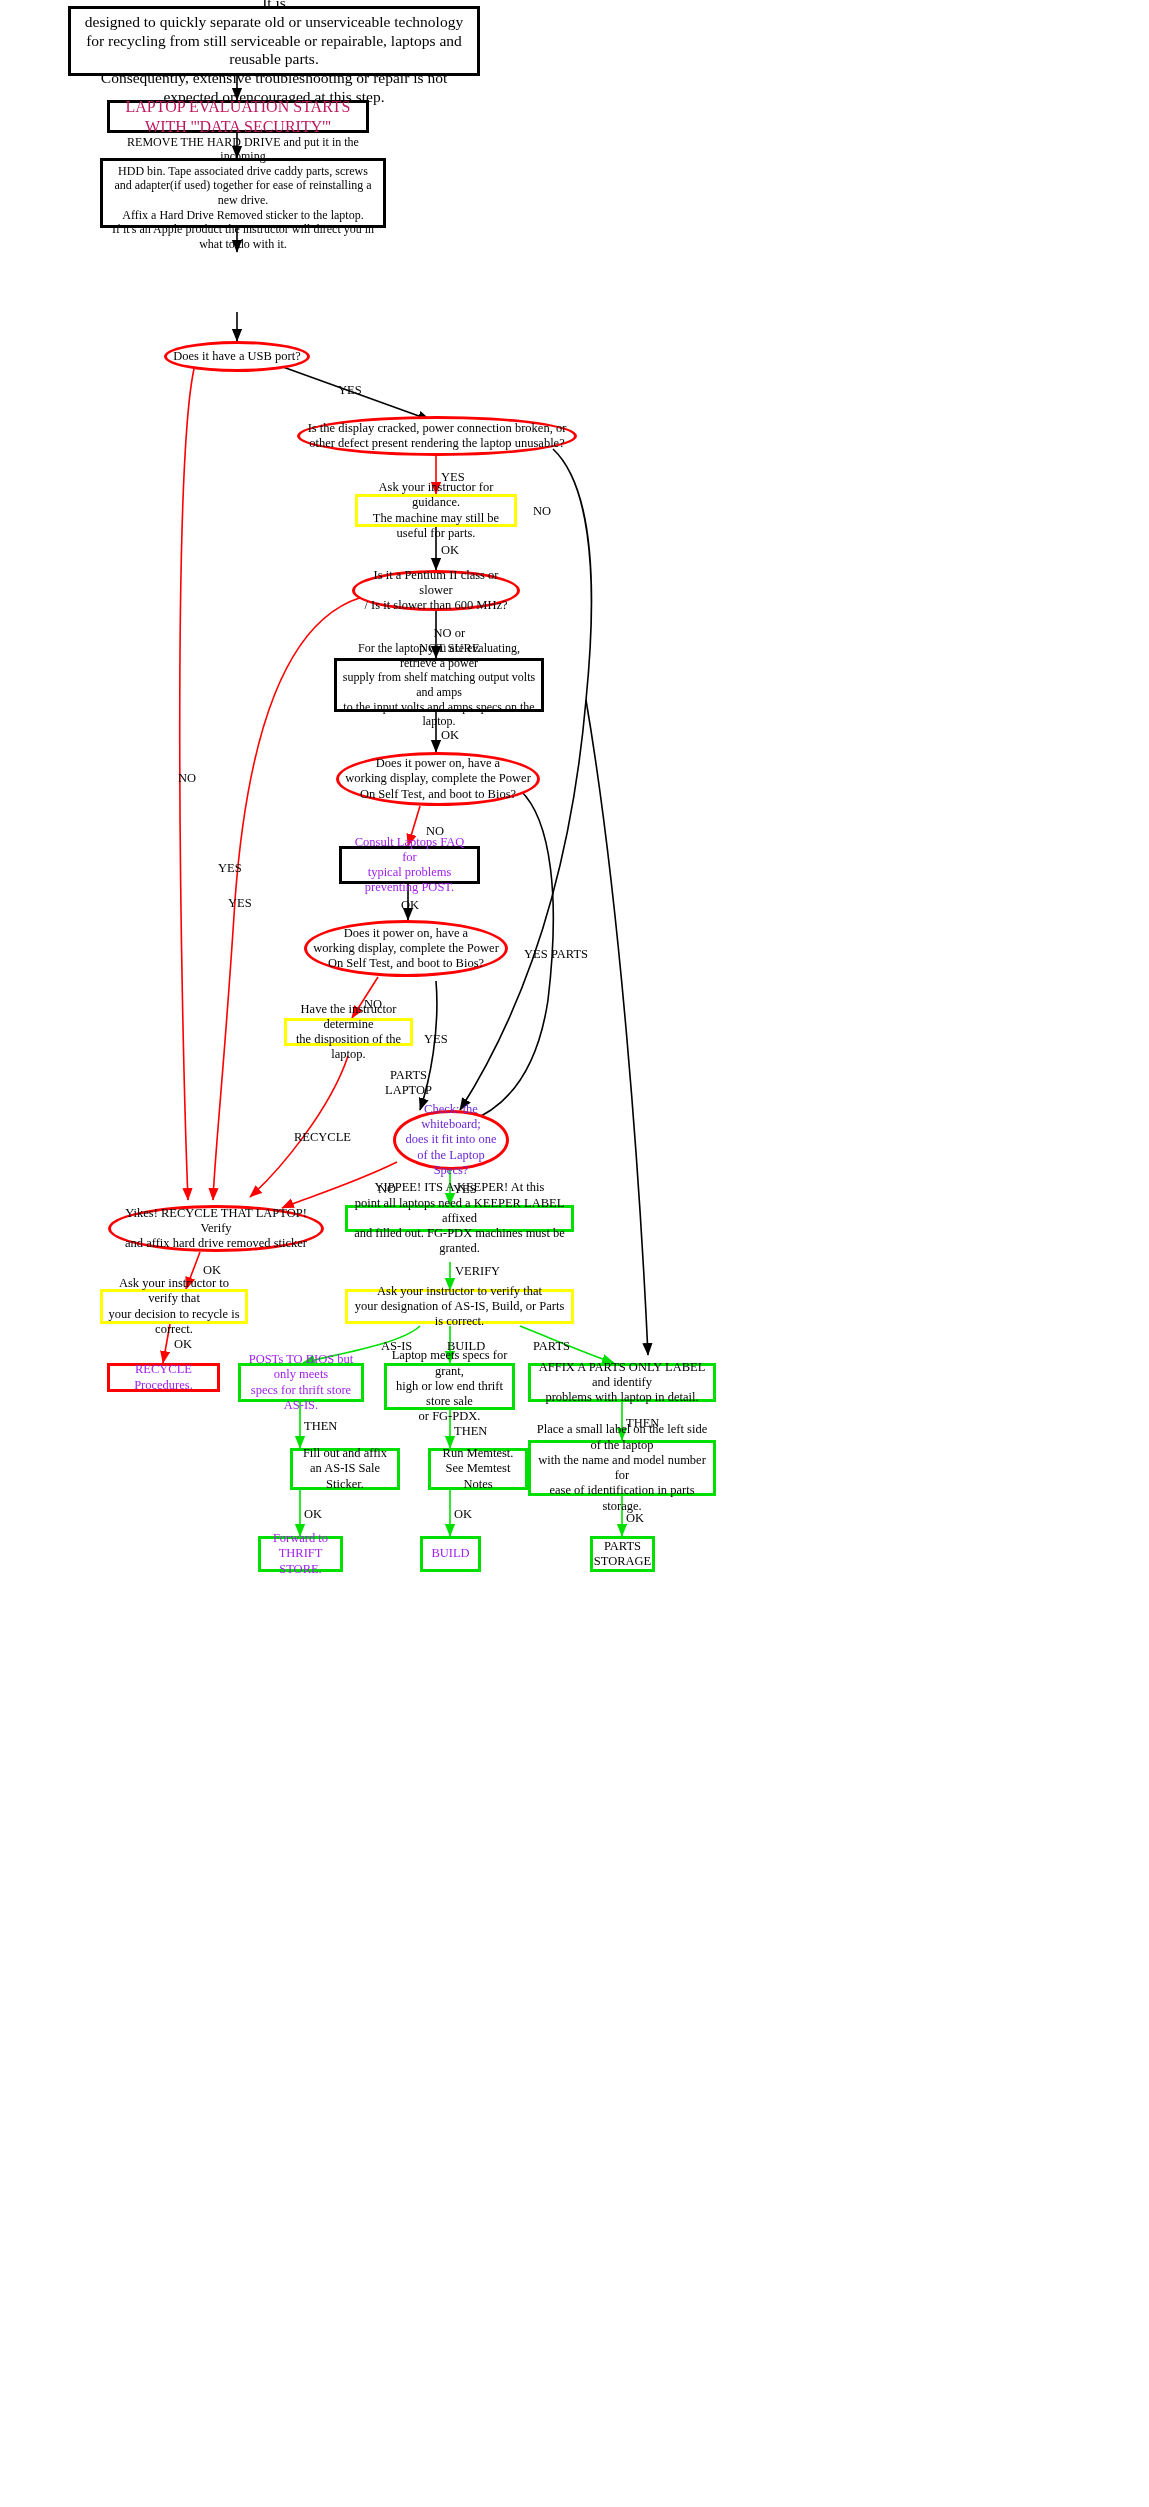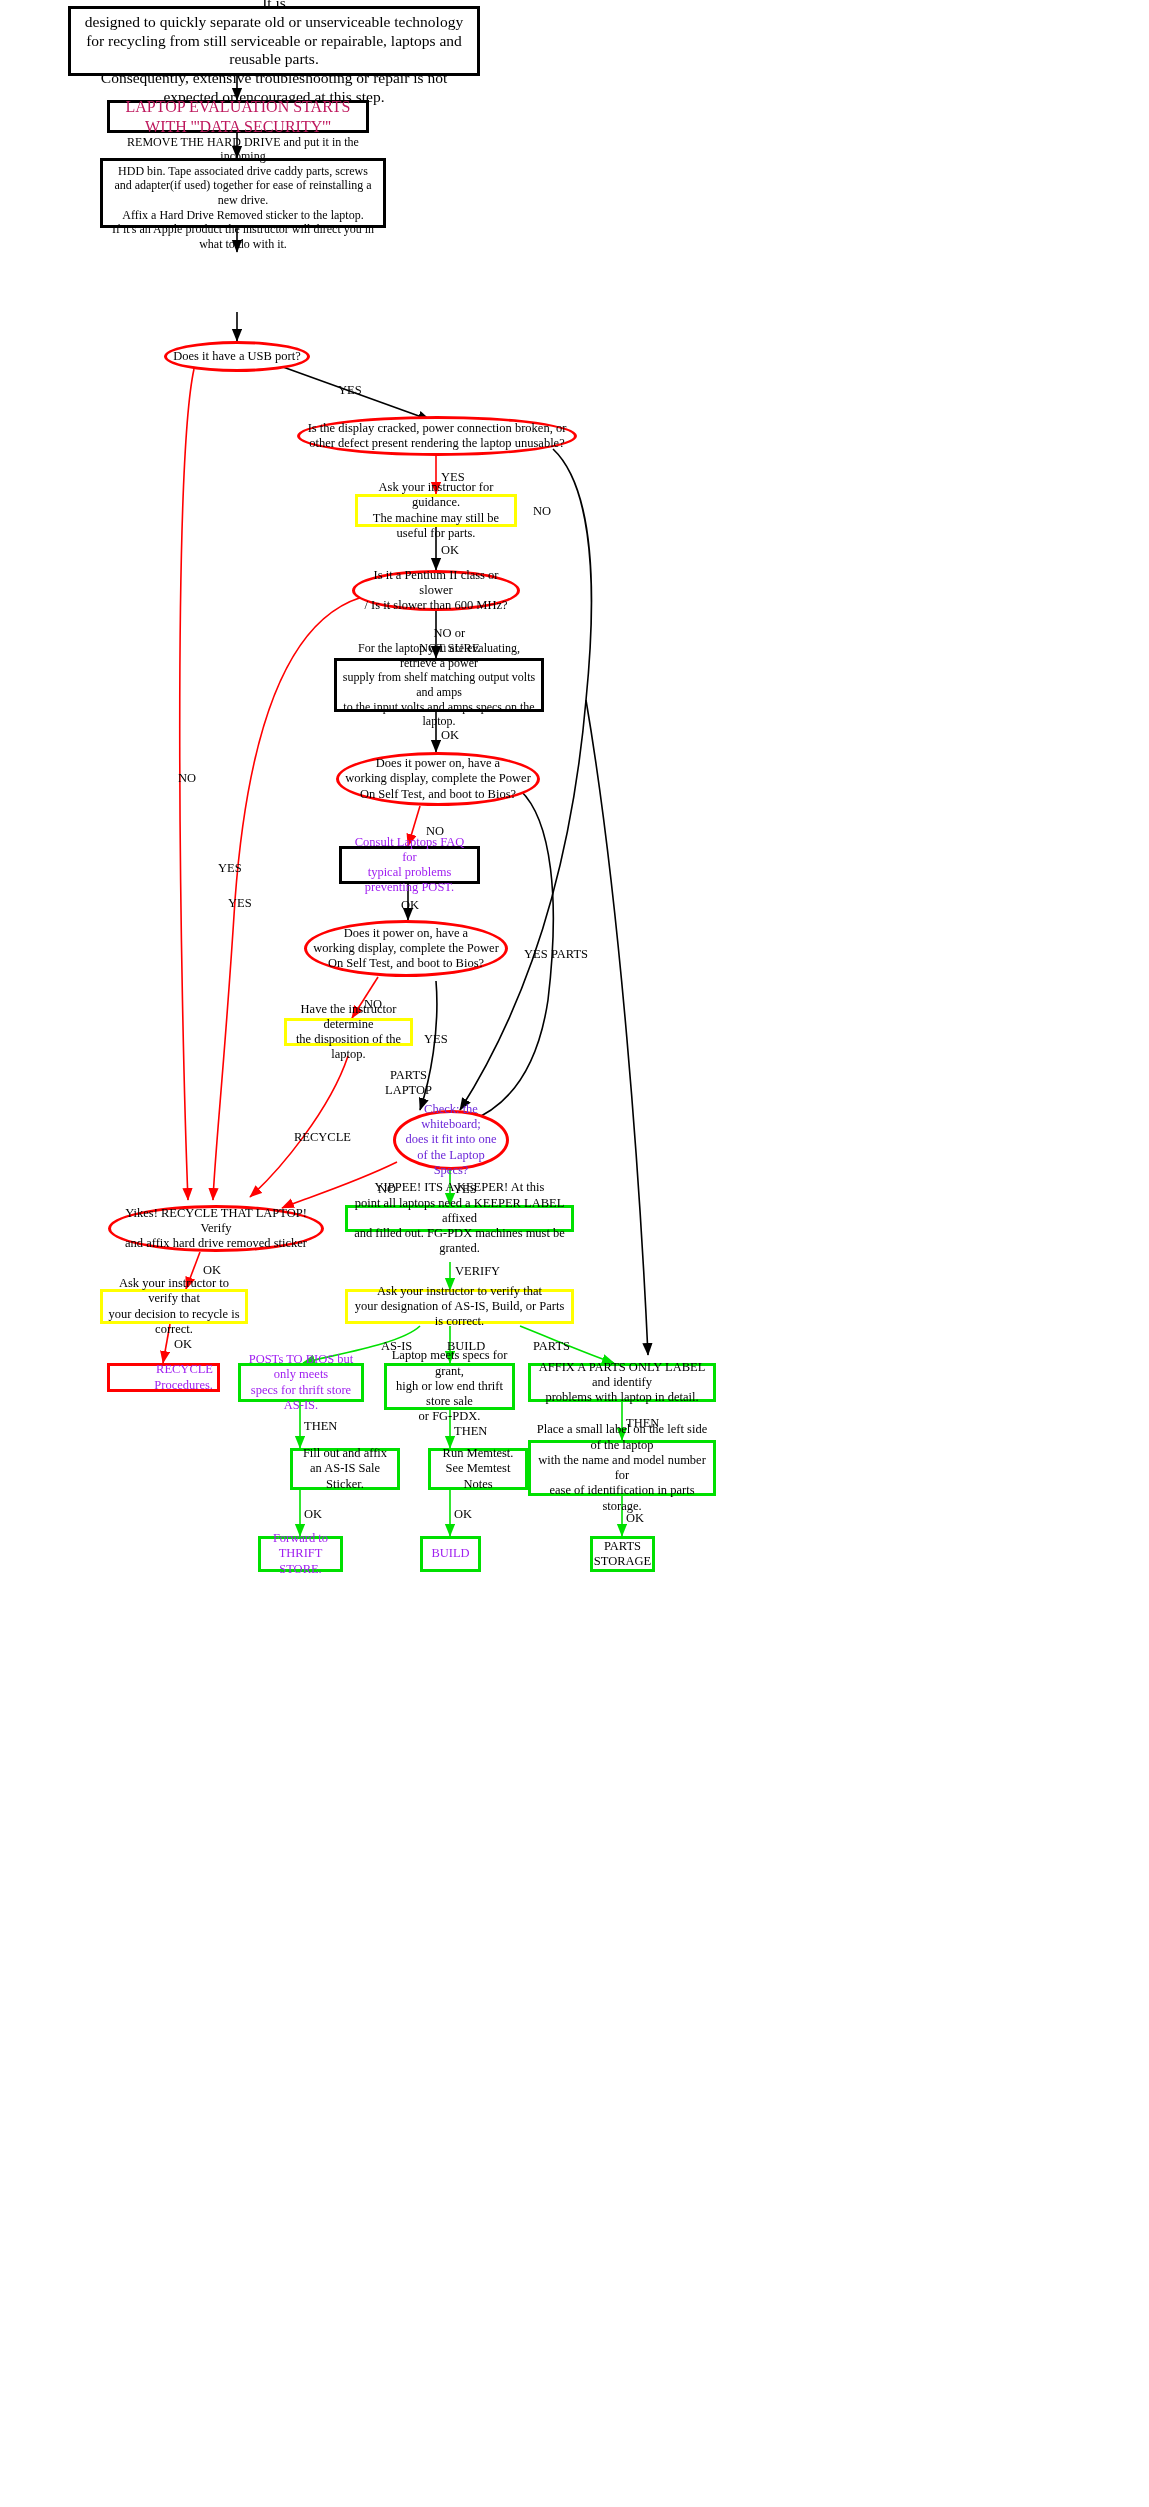--- a/index.html
+++ b/index.html
@@ -11,21 +11,21 @@
   
   .proc{border:3px solid #000;color:#000;font-size:12px;}
   
   .startbox{border:3px solid #000;color:#be185d;font-size:16px;}
   
   .banner{border:3px solid #000;color:#000;font-size:15.5px;}
   
   .oval{border:3px solid #ff0000;border-radius:50%;color:#000;font-size:12.5px;background:#fff;}
   .oval.purple{color:#6d28d9;}
   
-  .redbox{border:3px solid #ff0000;color:#a020f0;font-size:12.5px;text-align:right;}
+  .redbox{border:3px solid #ff0000;color:#a020f0;font-size:12.5px;}
   
   .yellowbox{border:3px solid #ffff00;color:#000;font-size:12.5px;}
   
   .greenbox{border:3px solid #00e000;color:#000;font-size:12.5px;}
   .greenbox.purple{color:#a020f0;}
   
   .purplebox{border:3px solid #000;color:#a020f0;font-size:12.5px;}
   .elabel{position:absolute;font-size:12.5px;color:#000;white-space:pre;line-height:1.18;text-align:center;}
 </style>
 </head>

